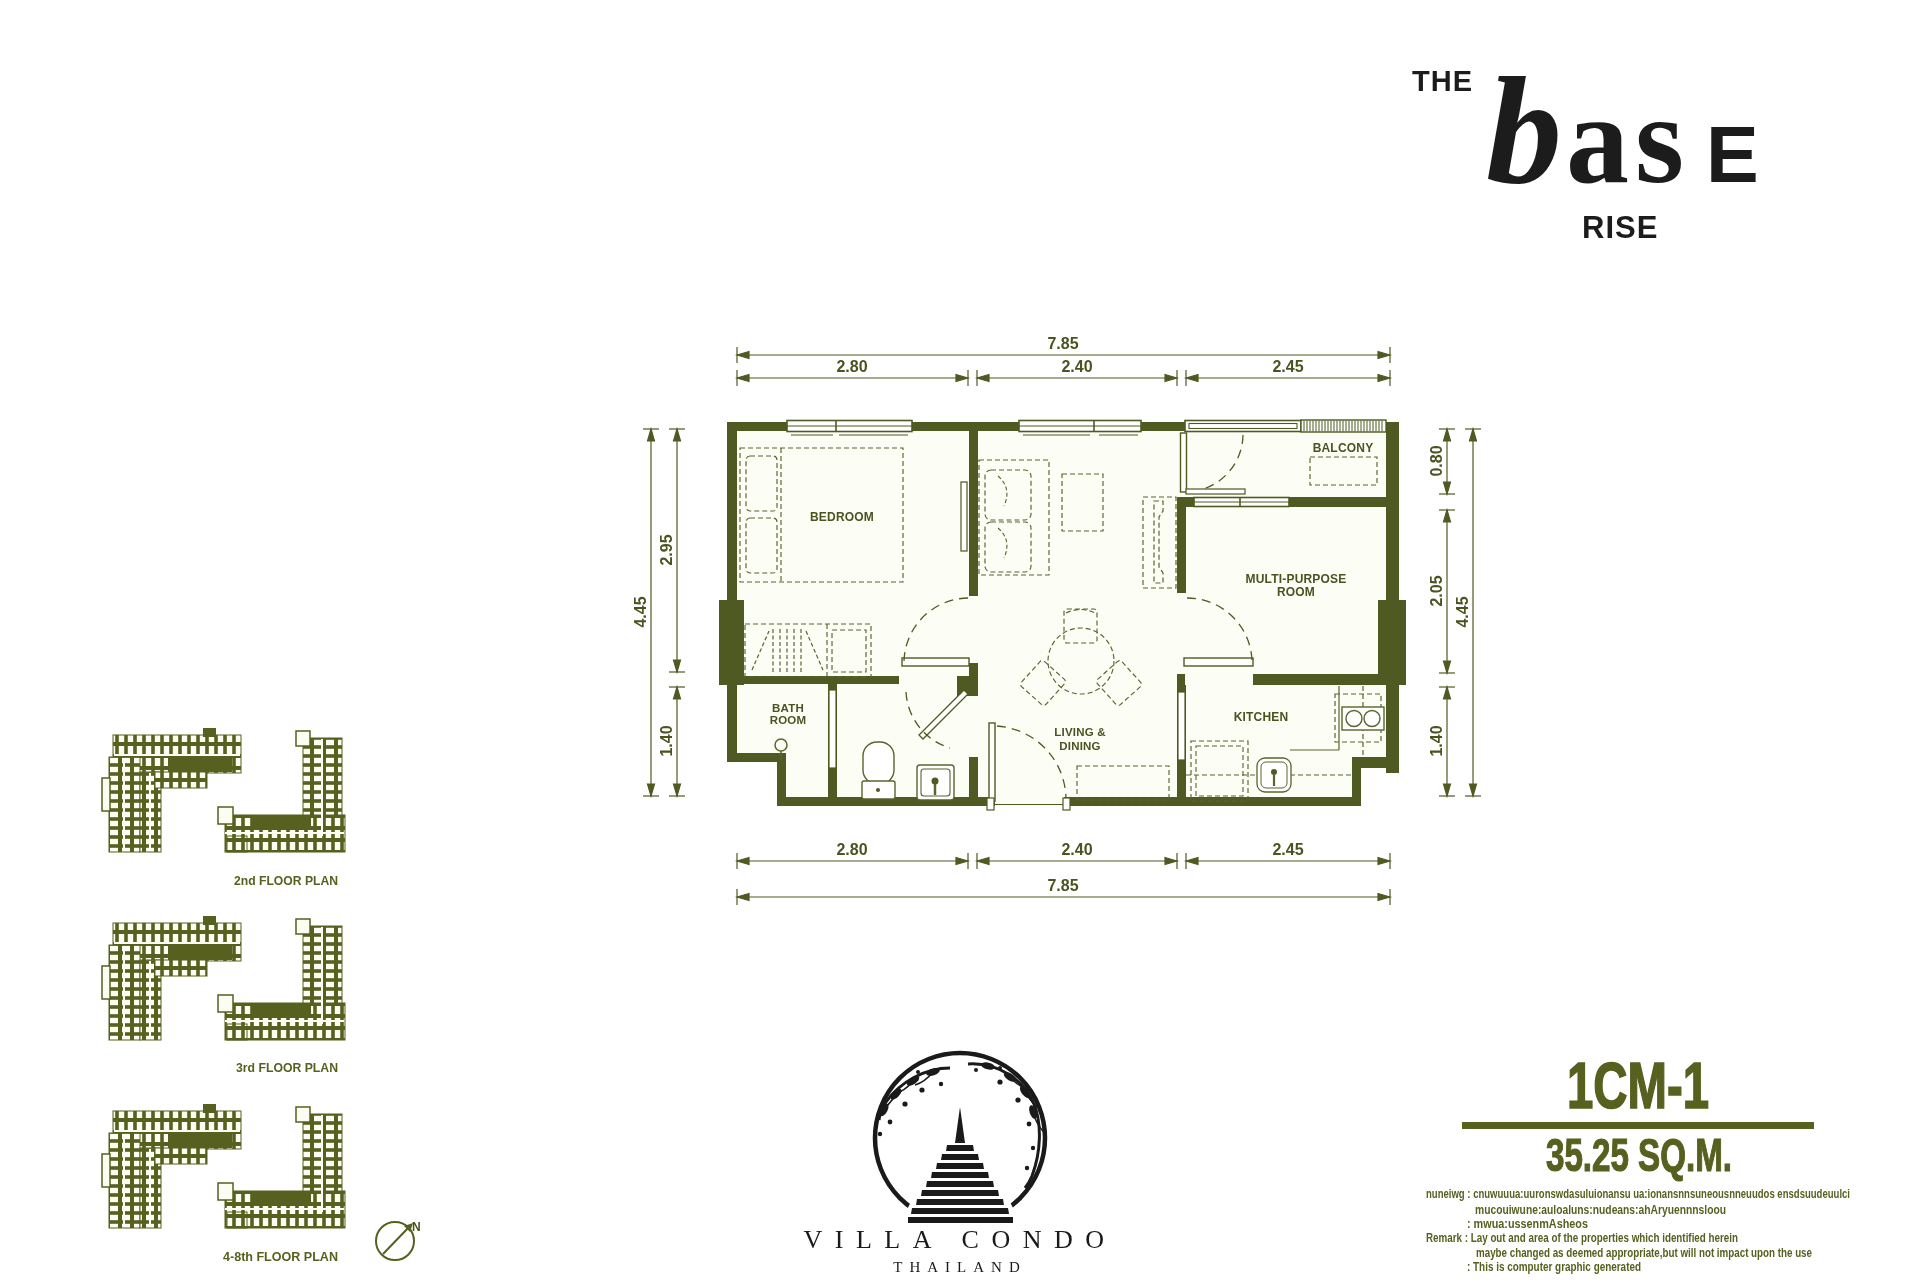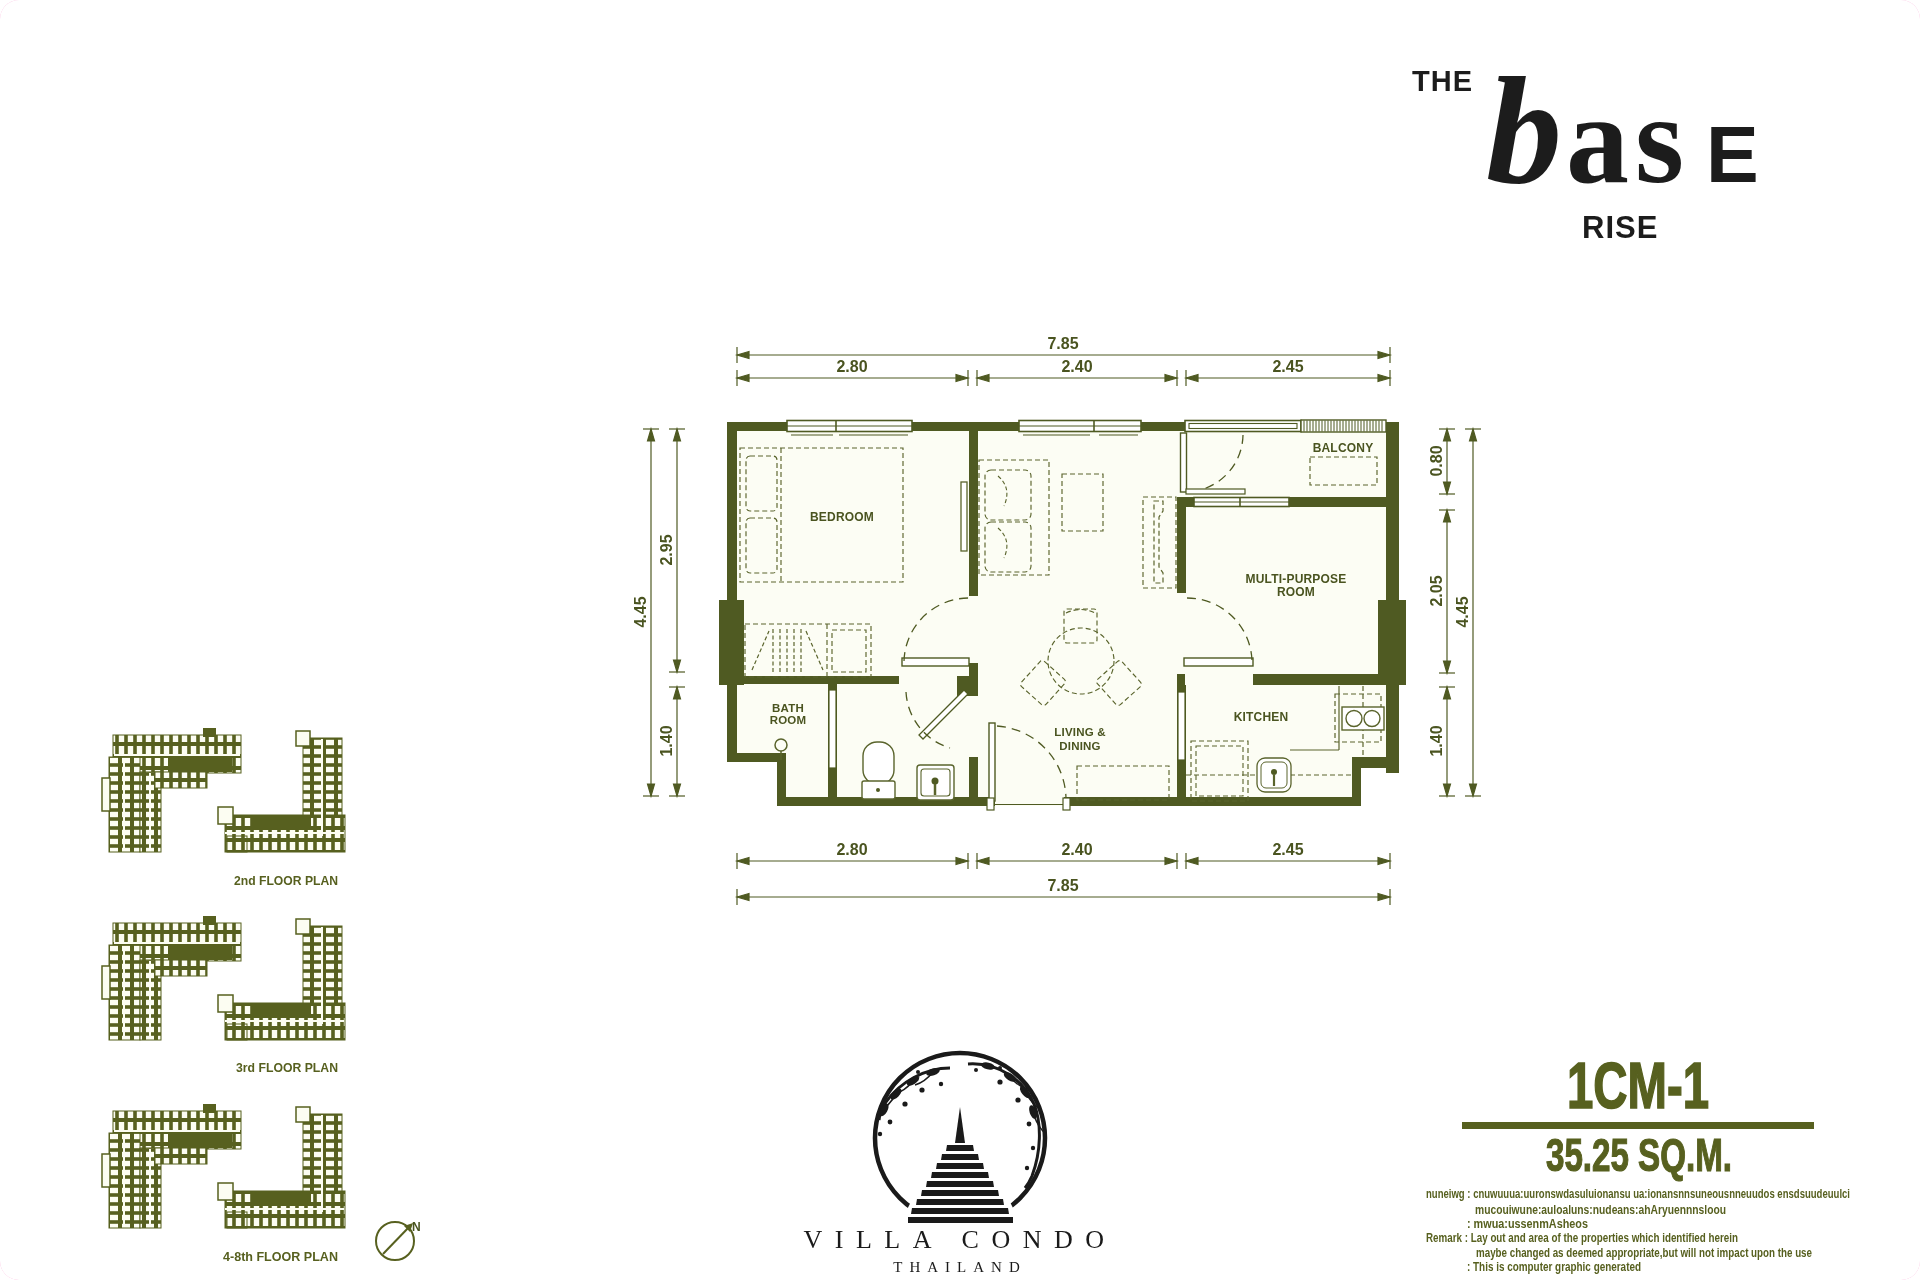--- a/index.html
+++ b/index.html
@@ -1,16 +1,16 @@
 <!DOCTYPE html>
 <html><head>
 <meta charset="utf-8">
 <style>
 html,body{margin:0;padding:0;background:#ffffff;}
-#page{position:relative;width:1920px;height:1280px;background:#f9a8d4;overflow:hidden;border-radius:19px;}
+#page{position:relative;width:1920px;height:1280px;background:#f9a8d4;overflow:hidden;}
 text{font-family:"Liberation Sans",sans-serif;}
 .serif{font-family:"Liberation Serif",serif;}
 </style>
 </head>
 <body>
 <div id="page">
 <svg width="1920" height="1280" viewBox="0 0 1920 1280" xmlns="http://www.w3.org/2000/svg">
 <defs>
 <pattern id="units" width="9" height="12" patternUnits="userSpaceOnUse">
   <rect x="0" y="0" width="9" height="12" fill="#57601f"></rect>

